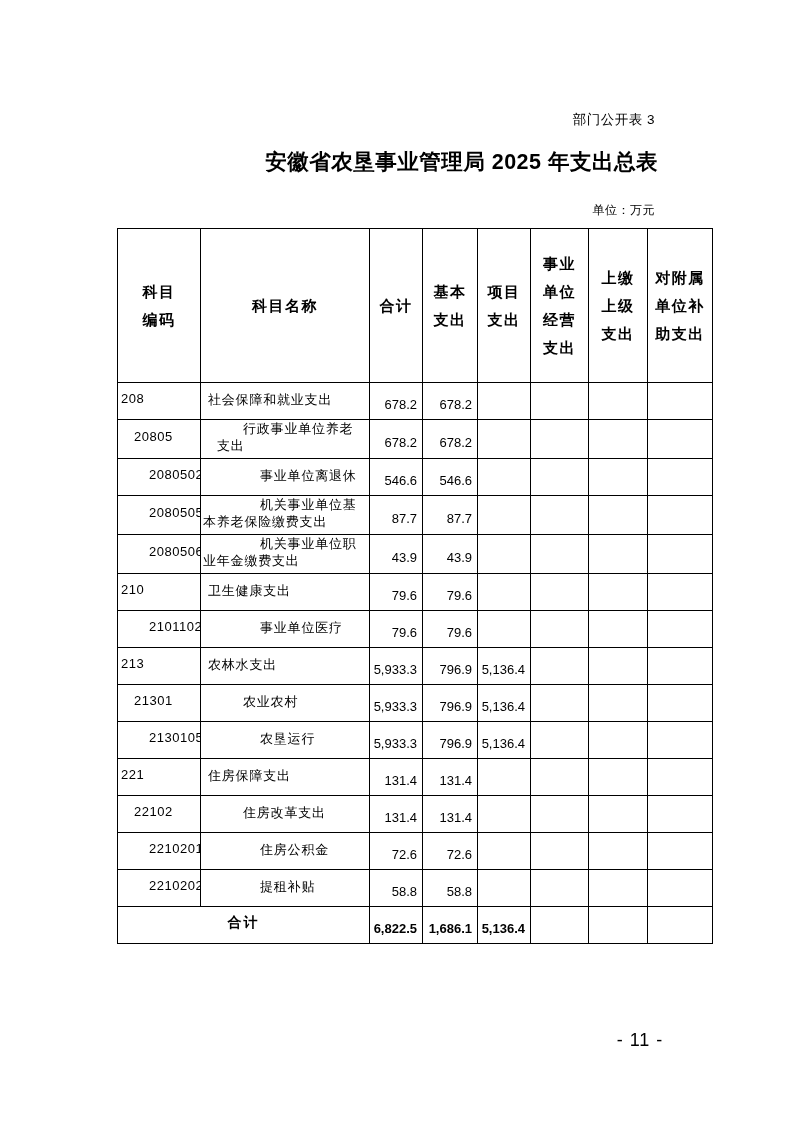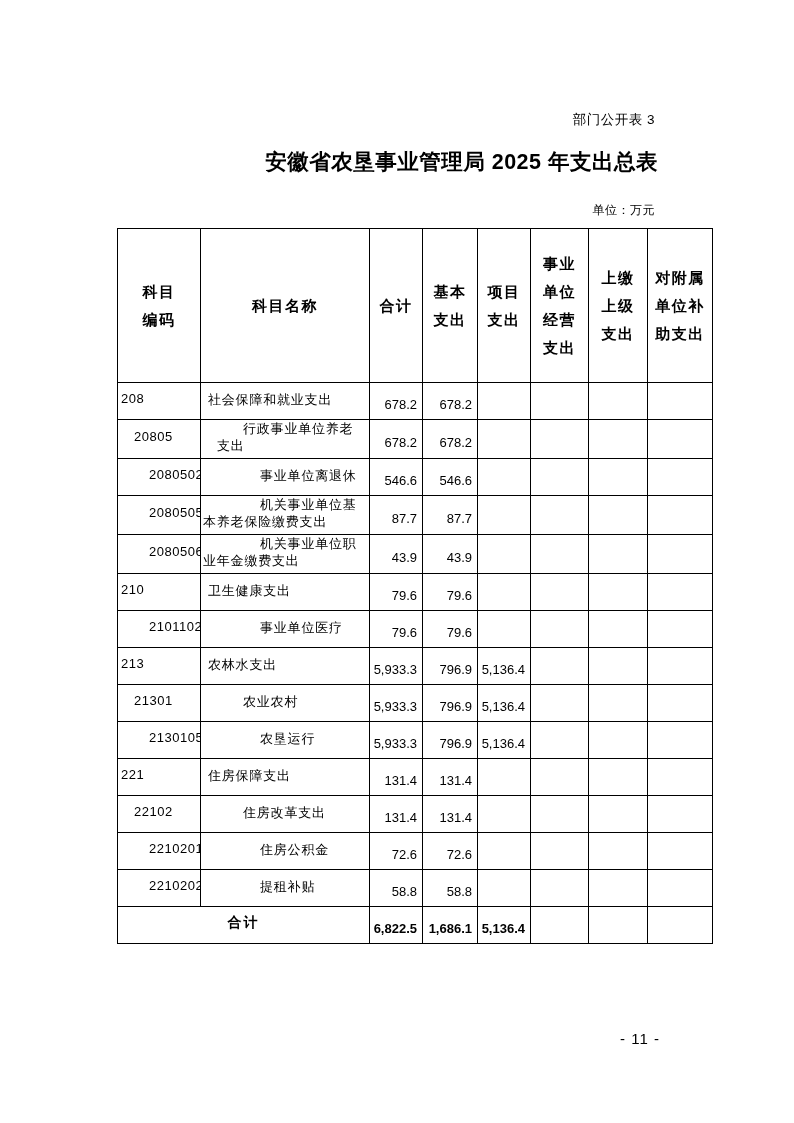--- a/index.html
+++ b/index.html
@@ -53,21 +53,21 @@
     font-size:13px; text-align:right; vertical-align:middle;
     padding:6px 5px 0 0;
   }
   tr.total-row td { font-weight:bold; }
   td.total-label {
     font-size:14px; text-align:center; vertical-align:middle;
     padding:0 0 4px 0; letter-spacing:2px; font-weight:bold;
   }
   .page-number {
     position:absolute; top:1030px; left:560px; width:160px;
-    text-align:center; font-size:15px; letter-spacing:1px;
+    text-align:center; font-size:18px; letter-spacing:1px;
   }
 </style>
 </head>
 <body>
 
 <div class="page">
 
   <div class="doc-label">部门公开表 3</div>
   <div class="title">安徽省农垦事业管理局 2025 年支出总表</div>
   <div class="unit-label">单位：万元</div>

